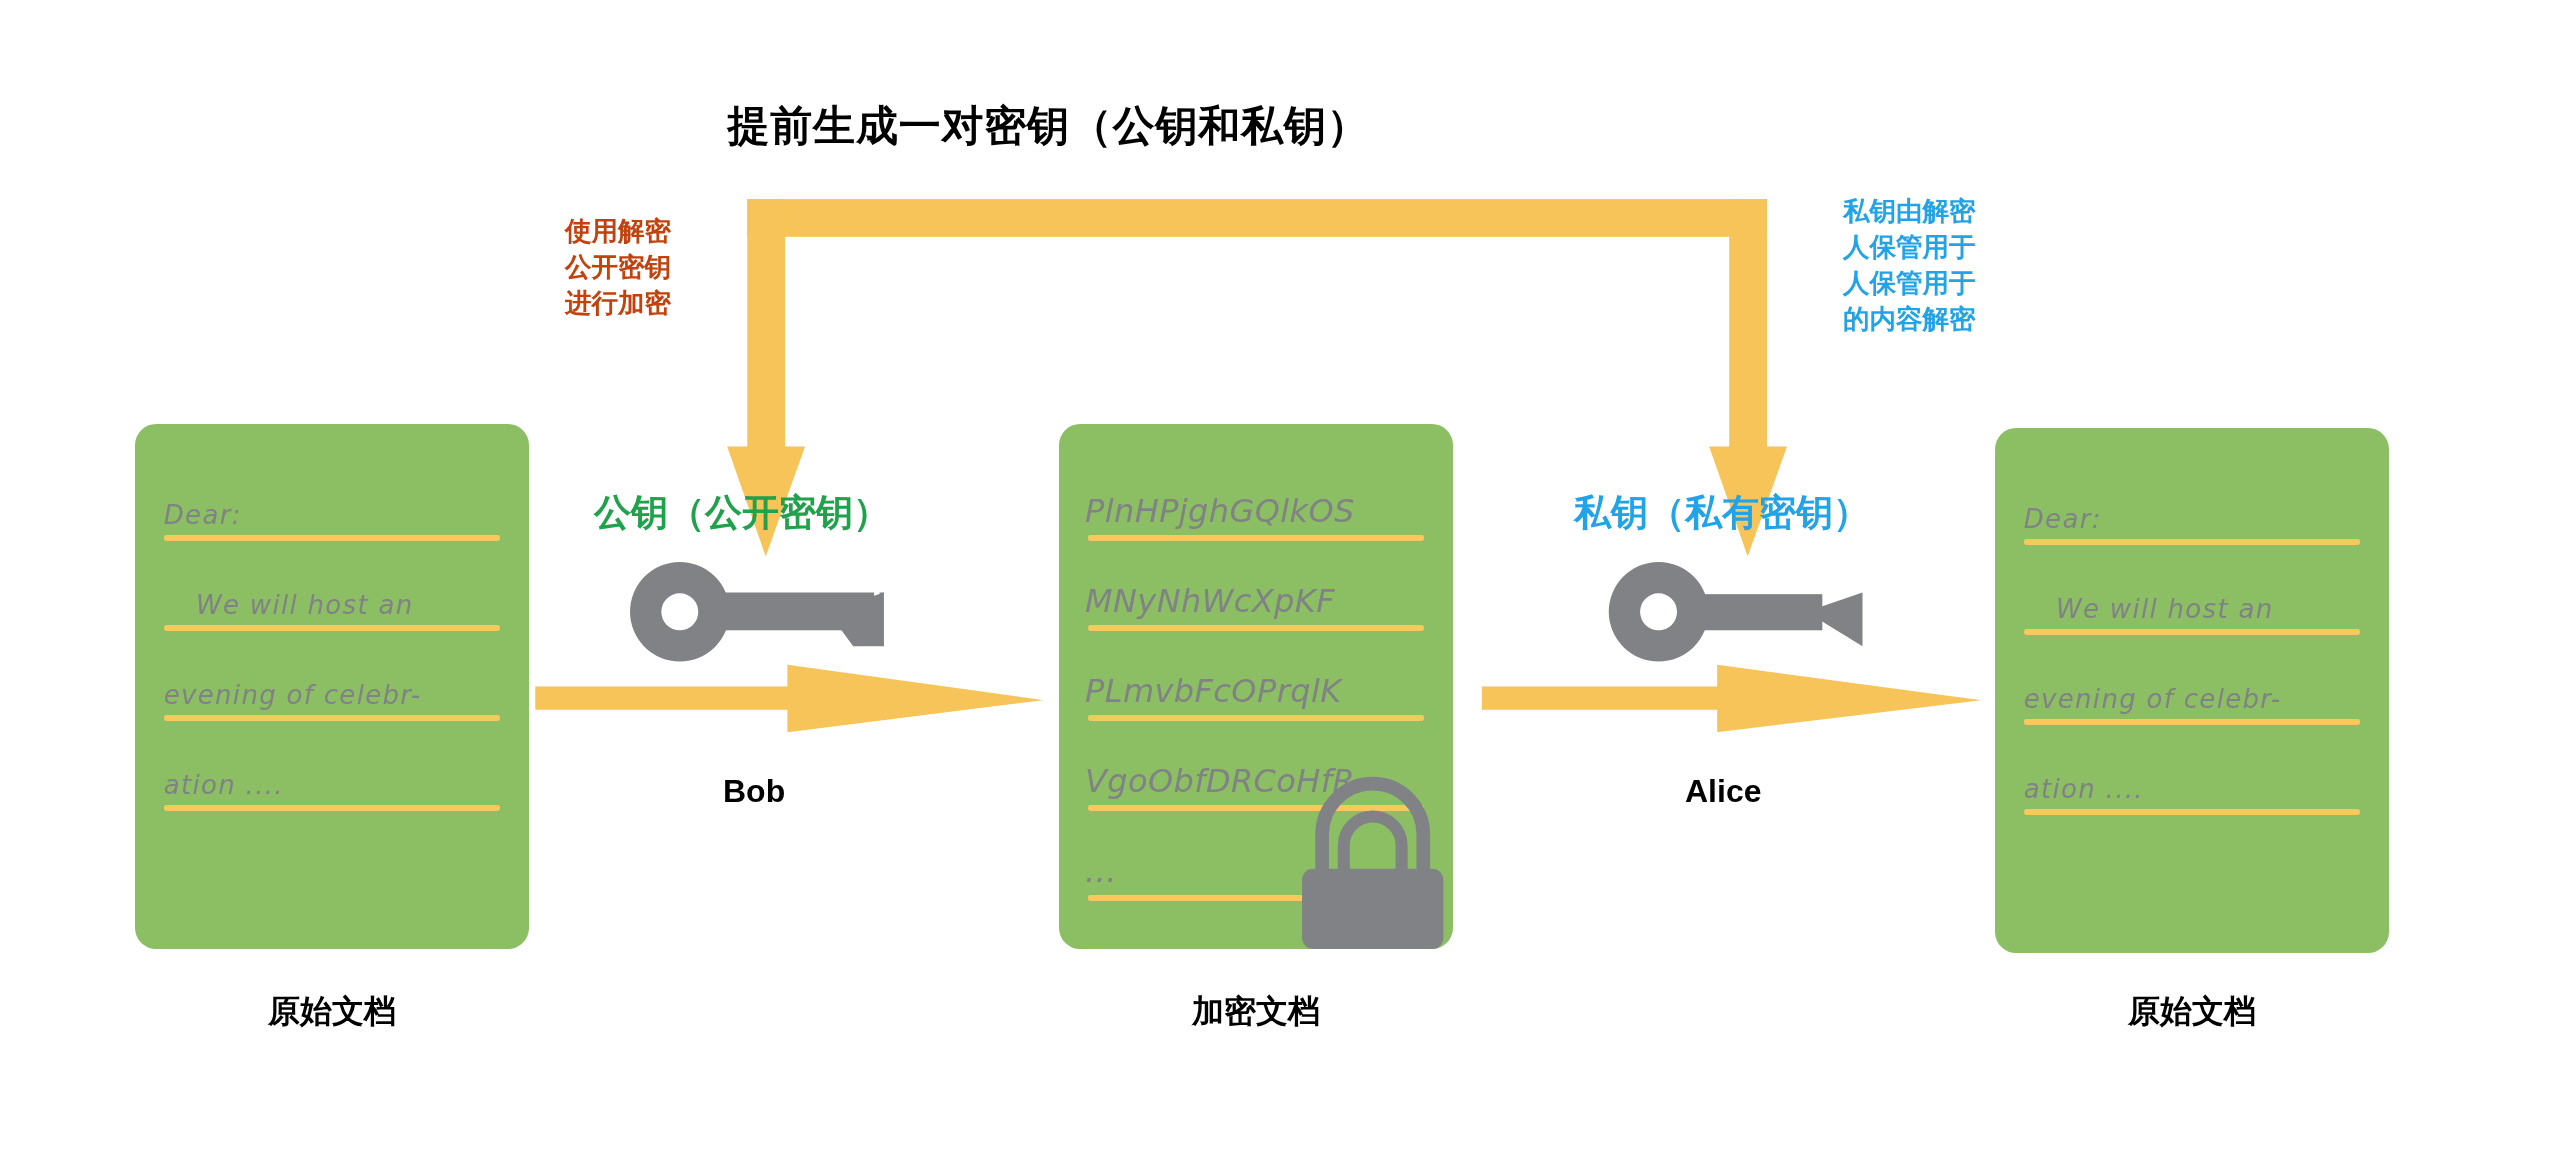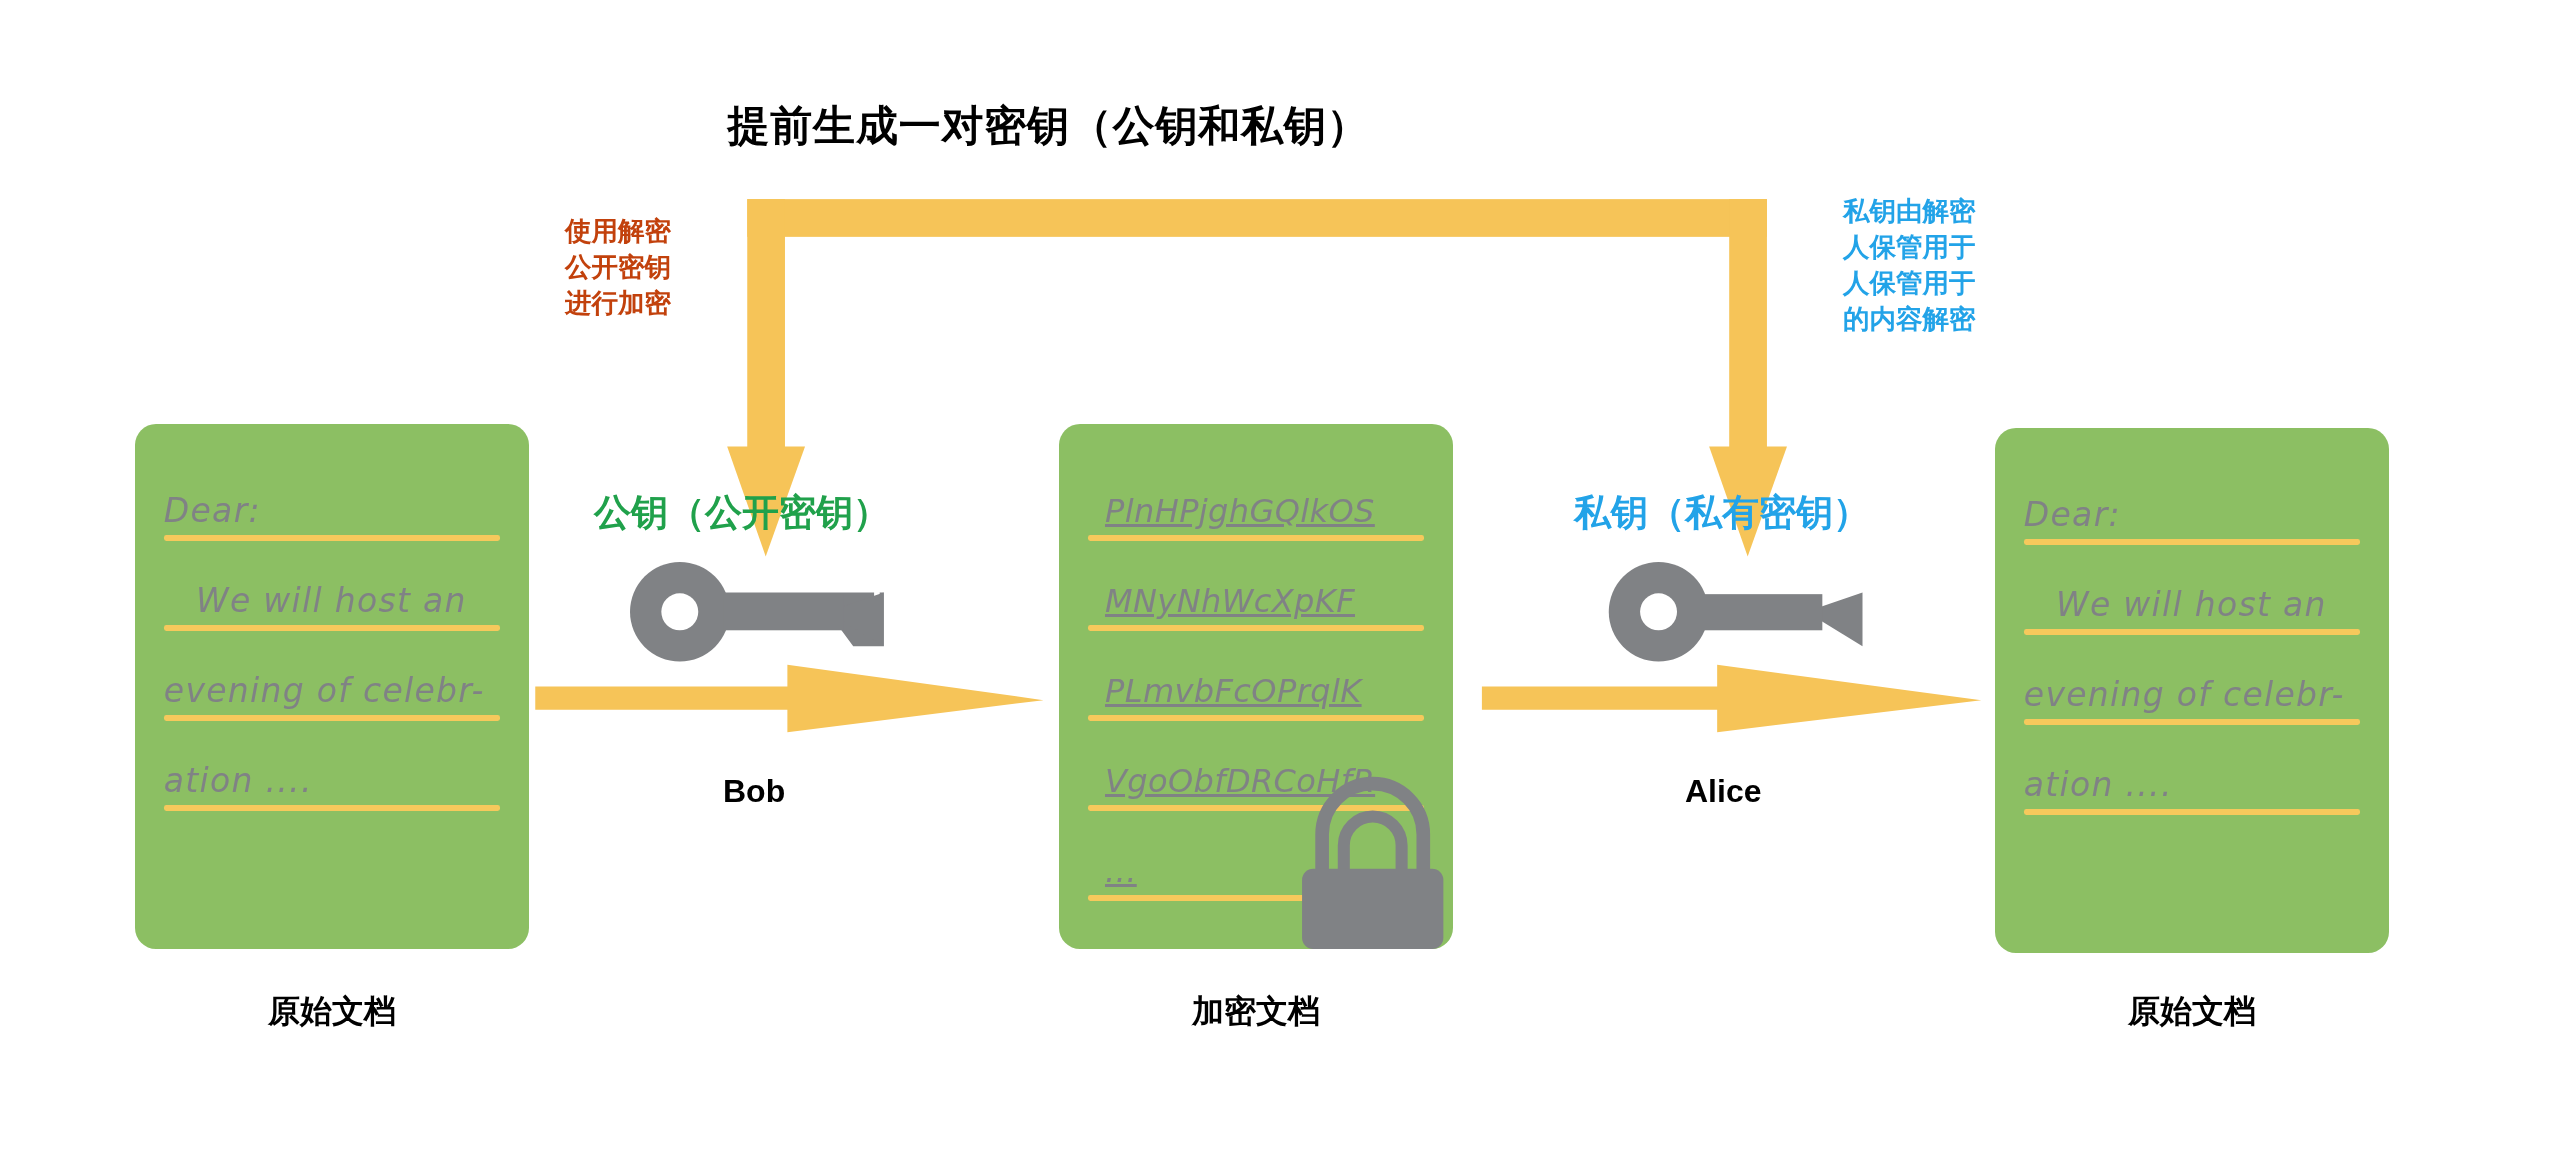--- a/index.html
+++ b/index.html
@@ -54,31 +54,30 @@
     background: #F6C95C;
     border-radius: 2.4px;
   }
   .doc-line .txt {
     position: absolute;
     left: 4.8px;
     bottom: 11.2px;
     color: #808285;
     font-family: "DejaVu Sans", sans-serif;
     font-style: italic;
-    font-size: 33px;
+    font-size: 26px;
     letter-spacing: 1.3px;
     white-space: nowrap;
   }
   .doc-line.indent .txt { left: 37px; }
 
   .doc-cipher .doc-line .txt {
     font-size: 32px;
     letter-spacing: 0.4px;
-    left: 22px;
-    text-decoration: underline;
+    left: 2px;
   }
   .doc-cipher .doc-line.short .rule { right: 120px; }
 
   
   .caption {
     position: absolute;
     text-align: center;
     font-size: 32px;
     font-weight: bold;
     color: #000000;

